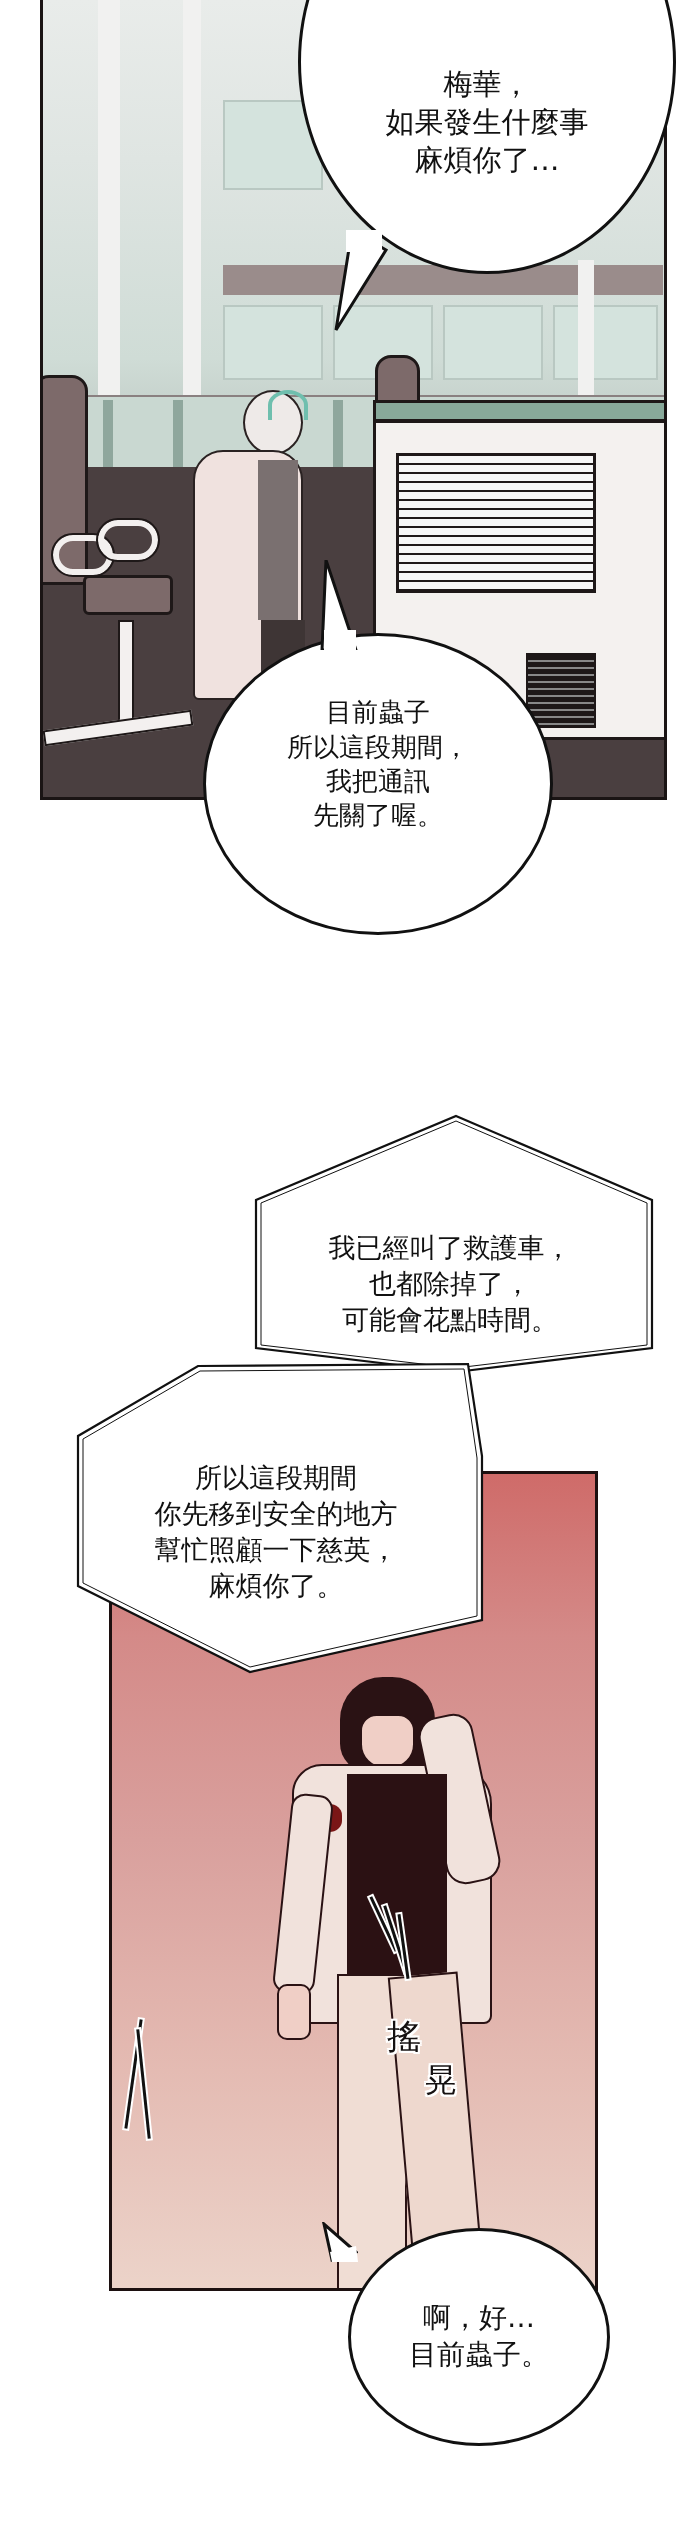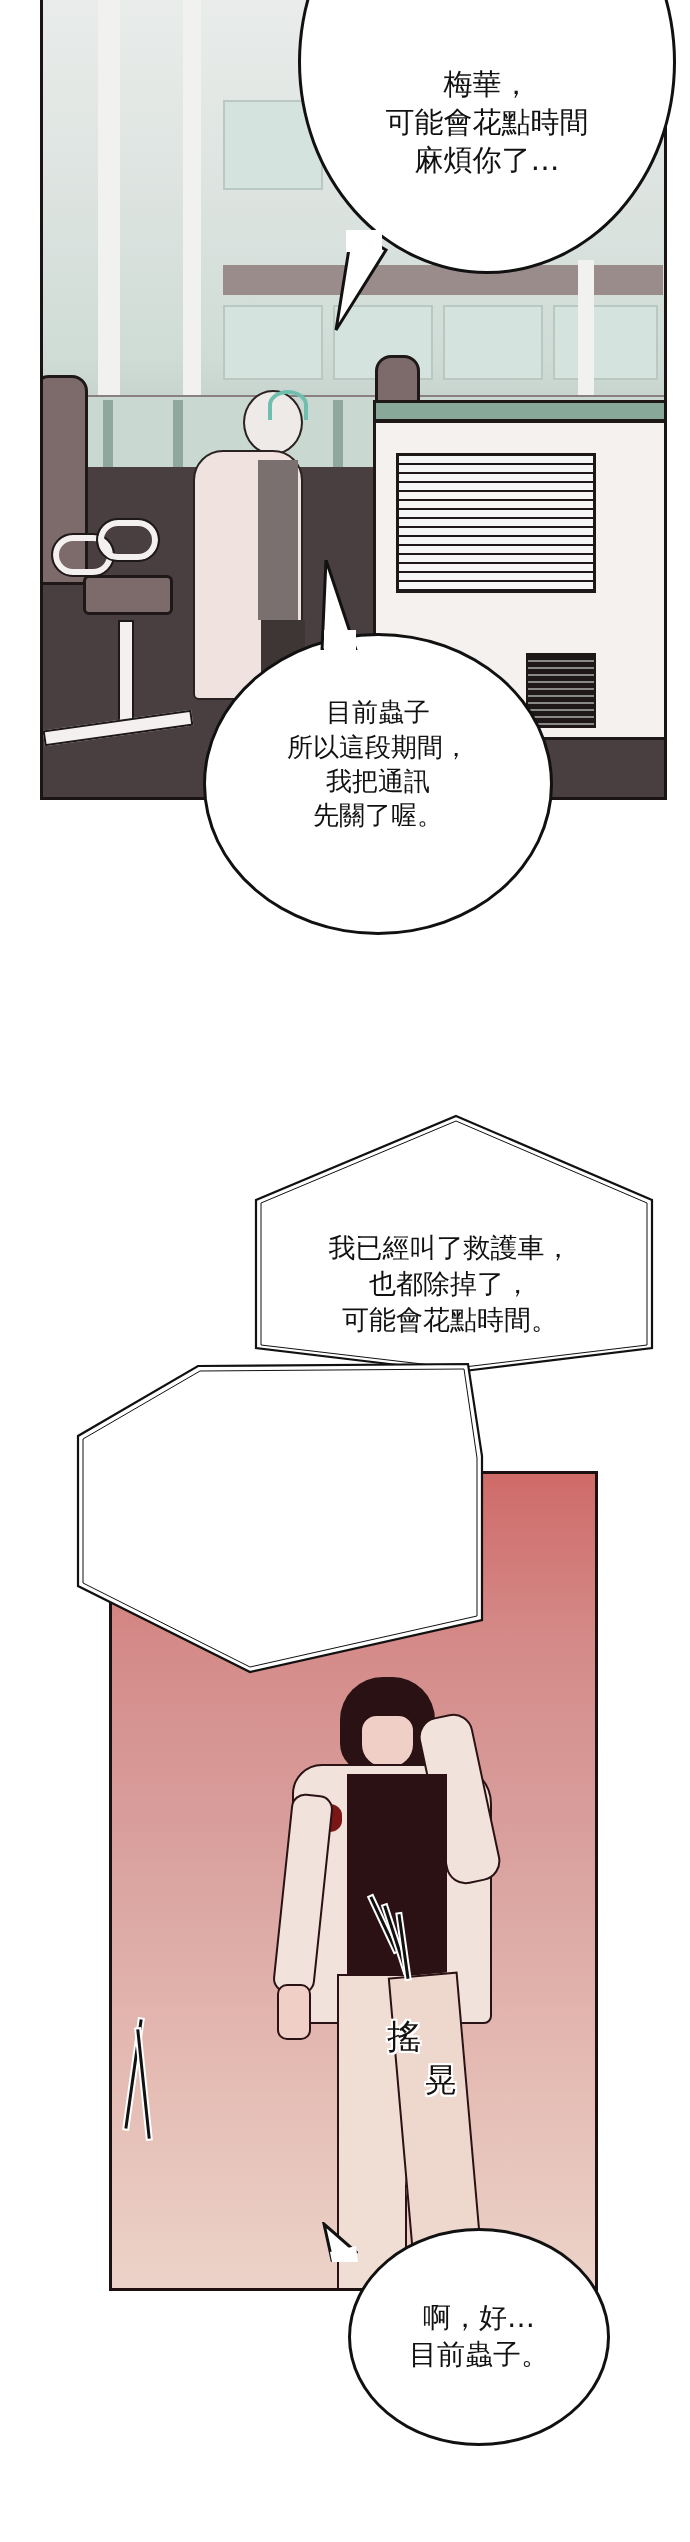--- a/index.html
+++ b/index.html
@@ -134,21 +134,21 @@
   </div>
 </div>
 
 <svg class="tail" style="left:330px;top:230px;" width="60" height="110" viewBox="0 0 60 110">
   <path d="M22 0 L6 100 L56 20 Z" fill="#fff" stroke="#111" stroke-width="3" stroke-linejoin="miter"></path>
   <path d="M16 0 L52 0 L52 22 L16 22 Z" fill="#fff"></path>
 </svg>
 <div class="bubble" style="left:298px;top:-150px;width:378px;height:424px;padding-top:120px;font-size:29px;">
   <div>
     <span class="line">梅華，</span>
-    <span class="line">可能會花點時間</span>
+    <span class="line">如果發生什麼事</span>
     <span class="line">麻煩你了…</span>
   </div>
 </div>
 
 <svg class="tail" style="left:318px;top:560px;" width="40" height="90" viewBox="0 0 40 90">
   <path d="M8 0 L4 90 L38 90 Z" fill="#fff" stroke="#111" stroke-width="3"></path>
   <path d="M6 70 L38 70 L38 90 L6 90 Z" fill="#fff"></path>
 </svg>
 <div class="bubble" style="left:203px;top:633px;width:350px;height:302px;font-size:26px;padding-bottom:40px;">
   <div>
@@ -211,20 +211,26 @@
     <span class="line">也都除掉了，</span>
     <span class="line">可能會花點時間。</span>
   </div>
 </div>
 
 <div class="hex-wrap" style="left:70px;top:1360px;width:420px;height:318px;">
   <svg width="420" height="318" viewBox="0 0 420 318" style="position:absolute;left:0;top:0;">
     <polygon points="128,6 398,4 412,96 412,260 180,312 8,226 8,76" fill="#fff" stroke="#111" stroke-width="2.2"></polygon>
     <polygon points="130,11 394,9 407,98 407,256 180,307 13,223 13,79" fill="none" stroke="#111" stroke-width="1"></polygon>
   </svg>
+  <div class="hex-text" style="top:100px;font-size:27px;">
+    <span class="line">所以這段期間</span>
+    <span class="line">你先移到安全的地方</span>
+    <span class="line">幫忙照顧一下慈英，</span>
+    <span class="line">麻煩你了。</span>
+  </div>
 </div>
 
 <svg class="tail" style="left:318px;top:2222px;" width="40" height="40" viewBox="0 0 40 40">
   <path d="M6 2 L14 38 L38 30 Z" fill="#fff" stroke="#111" stroke-width="3"></path>
   <path d="M12 30 L38 24 L40 40 L14 40 Z" fill="#fff"></path>
 </svg>
 <div class="bubble" style="left:348px;top:2228px;width:262px;height:218px;font-size:28px;">
   <div>
     <span class="line">啊，好…</span>
     <span class="line">目前蟲子。</span>

